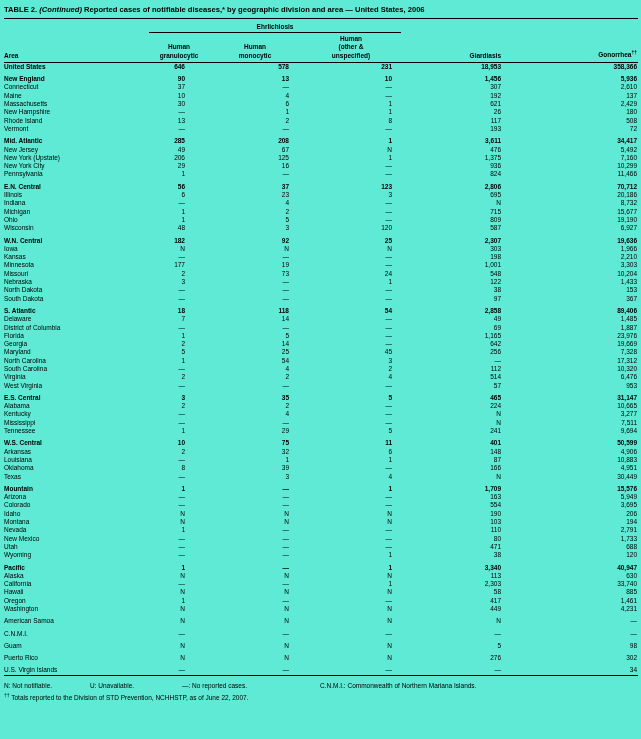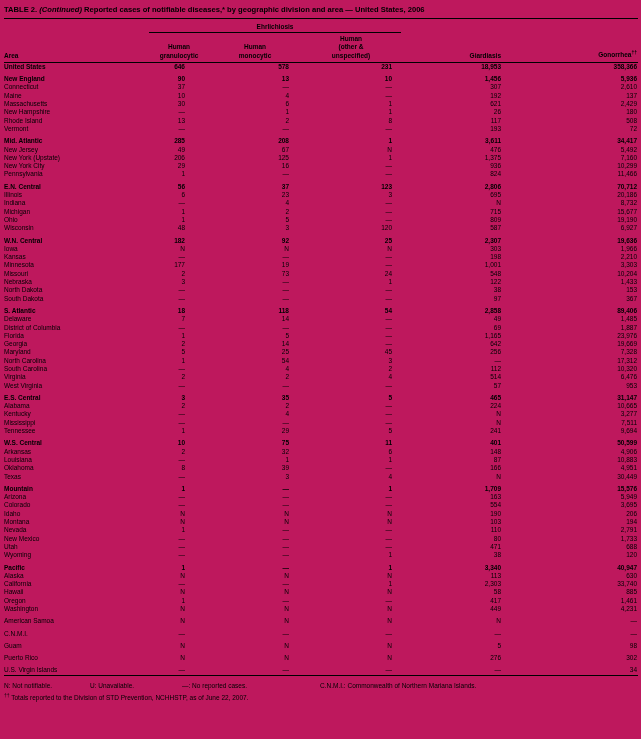--- a/index.html
+++ b/index.html
@@ -1,21 +1,21 @@
 <!DOCTYPE html>
 <html><head>
 <meta charset="utf-8">
 <style>
   * { box-sizing: border-box; }
   html, body { margin: 0; padding: 0; background: #ffffff; }
   .page {
     position: relative;
     width: 641px;
     height: 739px;
-    background: #be185d;
+    background: #5eead4;
     color: #000000;
     font-family: "Liberation Sans", sans-serif;
     padding: 5px 3px 0 4px;
     overflow: hidden;
   }
   .title {
     font-size: 7.6px;
     font-weight: bold;
     line-height: 9px;
     padding-bottom: 4px;

